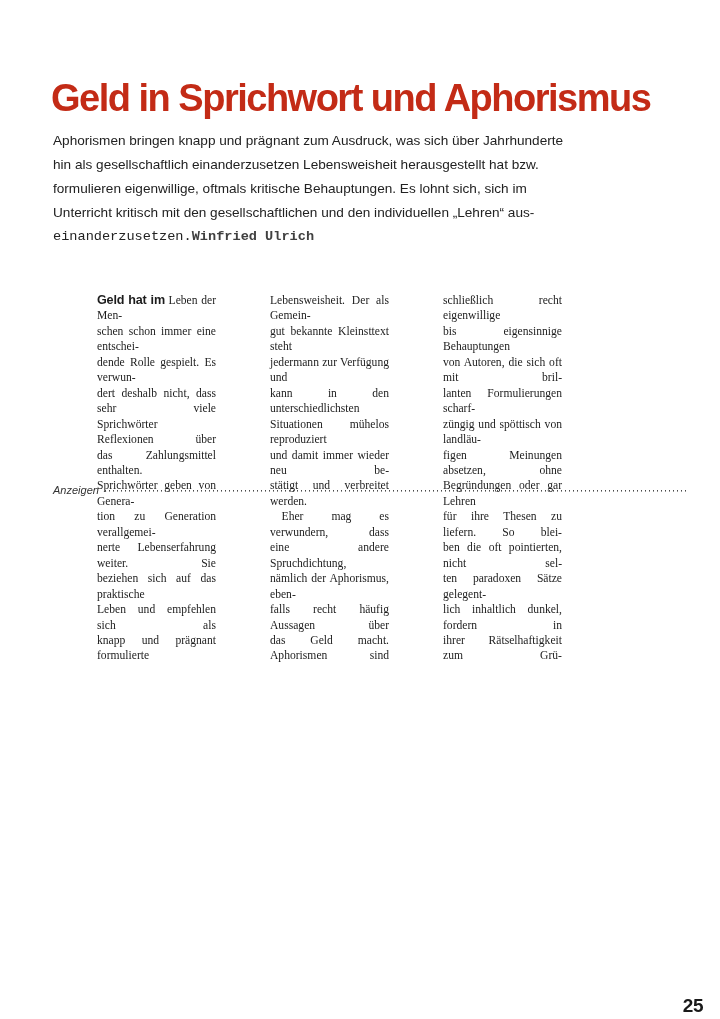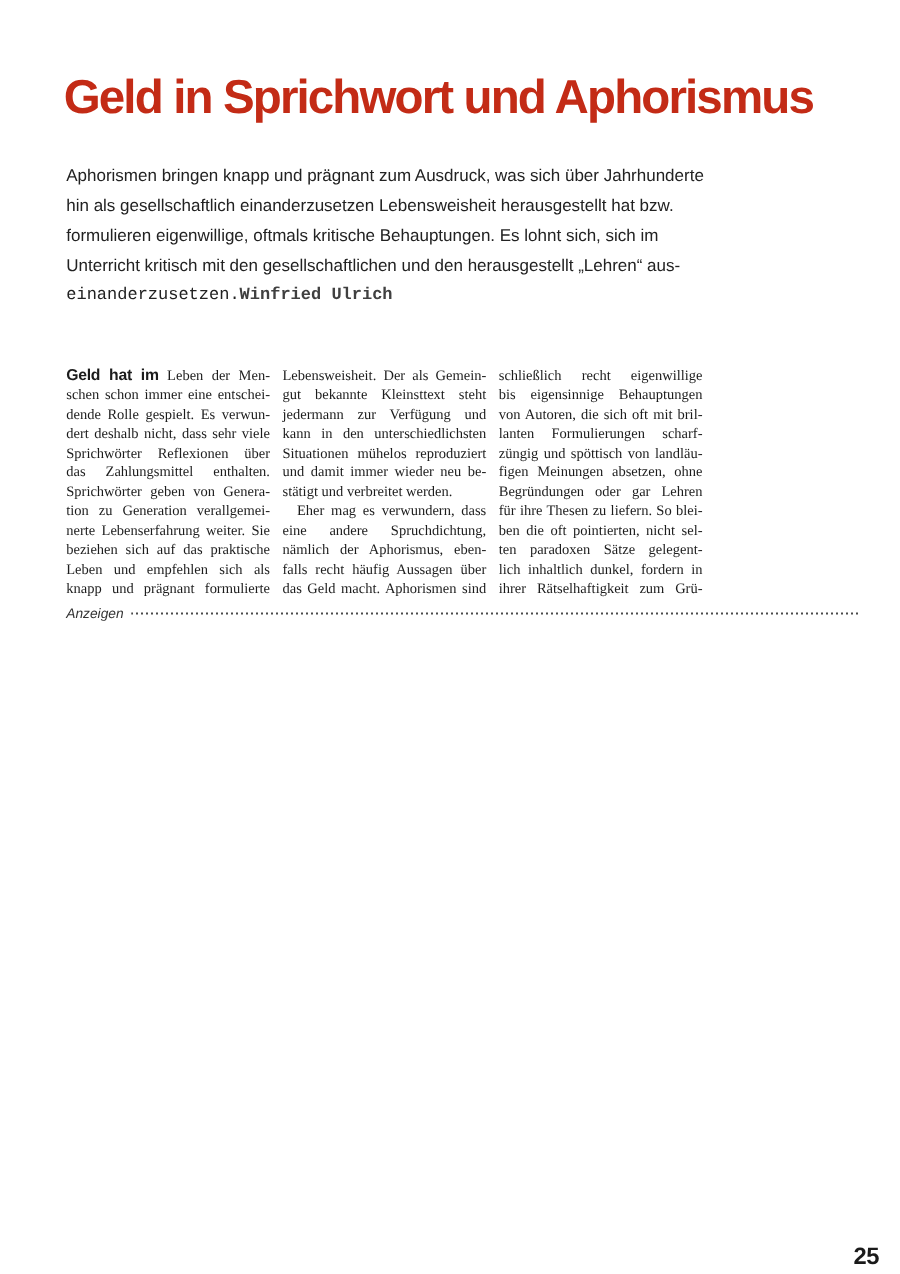--- a/index.html
+++ b/index.html
@@ -11,21 +11,21 @@
     background: #ffffff;
     overflow: hidden;
     font-family: "Liberation Sans", sans-serif;
     color: #1e1e1e;
   }
 
   
   .title {
     position: absolute;
     left: 51px;
-    top: 59px;
+    top: 79px;
     margin: 0;
     font-family: "Liberation Sans", sans-serif;
     font-weight: 700;
     font-size: 38px;
     letter-spacing: -1.5px;
     line-height: 1.05;
     white-space: nowrap;
     text-align: right;
   }
 
@@ -48,21 +48,21 @@
   .columns {
     position: absolute;
     left: 53px;
     top: 293px;
     width: 509px;
     display: flex;
     gap: 10px;
   }
   .col { width: 163px; font-family: "Liberation Serif", serif; font-size: 11.6px;
          line-height: 15.45px; color: #1c1c1c; }
-  .cline { text-align: justify; text-align-last: justify; }
+  .cline { text-align: justify; text-align-last: justify; margin-left: 44px; }
   .cline.nojust { text-align-last: left; }
   .col-lead {
     font-family: "Liberation Sans", sans-serif;
     font-weight: 700;
     font-size: 12.6px;
     letter-spacing: -0.2px;
   }
 
   
   .anzeigen-row {
@@ -116,21 +116,21 @@
 <body>
 
 <div class="page">
 
   <h1 class="title" style="color: rgb(195, 43, 22);">Geld in Sprichwort und Aphorismus</h1>
 
   <div class="intro">
     <div class="iline">Aphorismen bringen knapp und prägnant zum Ausdruck, was sich über Jahrhunderte</div>
     <div class="iline">hin als gesellschaftlich einanderzusetzen Lebensweisheit herausgestellt hat bzw.</div>
     <div class="iline">formulieren eigenwillige, oftmals kritische Behauptungen. Es lohnt sich, sich im</div>
-    <div class="iline">Unterricht kritisch mit den gesellschaftlichen und den herausgestellt „Lehren“ aus-</div>
+    <div class="iline">Unterricht kritisch mit den gesellschaftlichen und den individuellen „Lehren“ aus-</div>
     <div class="iline-last">
       <span>einanderzusetzen.</span>
       <span class="intro-author">Winfried Ulrich</span>
     </div>
   </div>
 
   <div class="columns">
     <div class="col">
       <div class="cline"><span class="col-lead">Geld hat im</span> <span>Leben der Men-</span></div>
       <div>

